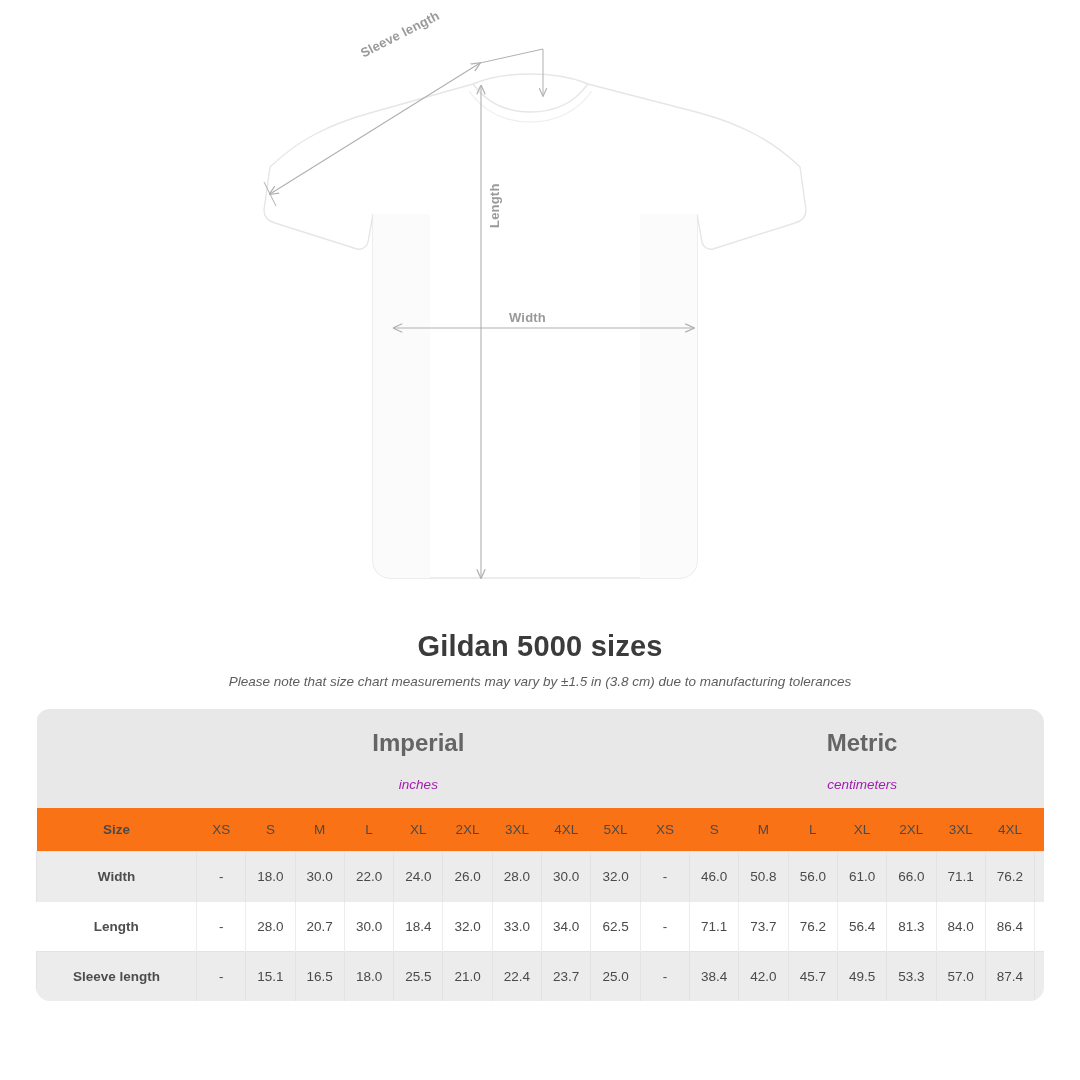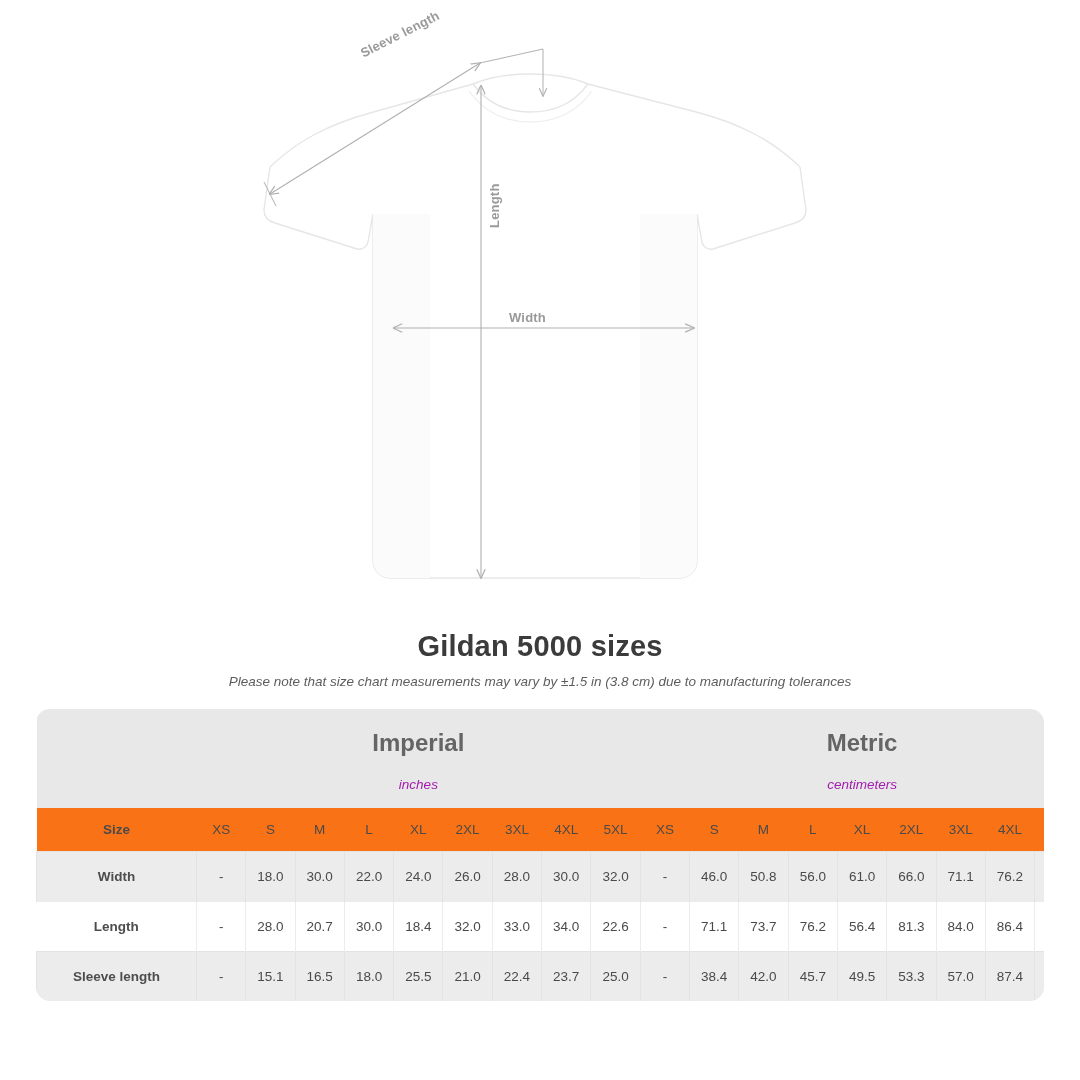--- a/index.html
+++ b/index.html
@@ -307,21 +307,21 @@
         <tr class="data-row plain">
           <td class="rowhead">Length</td>
           <td>-</td>
           <td>28.0</td>
           <td>20.7</td>
           <td>30.0</td>
           <td>18.4</td>
           <td>32.0</td>
           <td>33.0</td>
           <td>34.0</td>
-          <td>22.6</td>
+          <td>62.5</td>
           <td>-</td>
           <td>71.1</td>
           <td>73.7</td>
           <td>76.2</td>
           <td>56.4</td>
           <td>81.3</td>
           <td>84.0</td>
           <td>86.4</td>
           <td>89.0</td>
         </tr>

